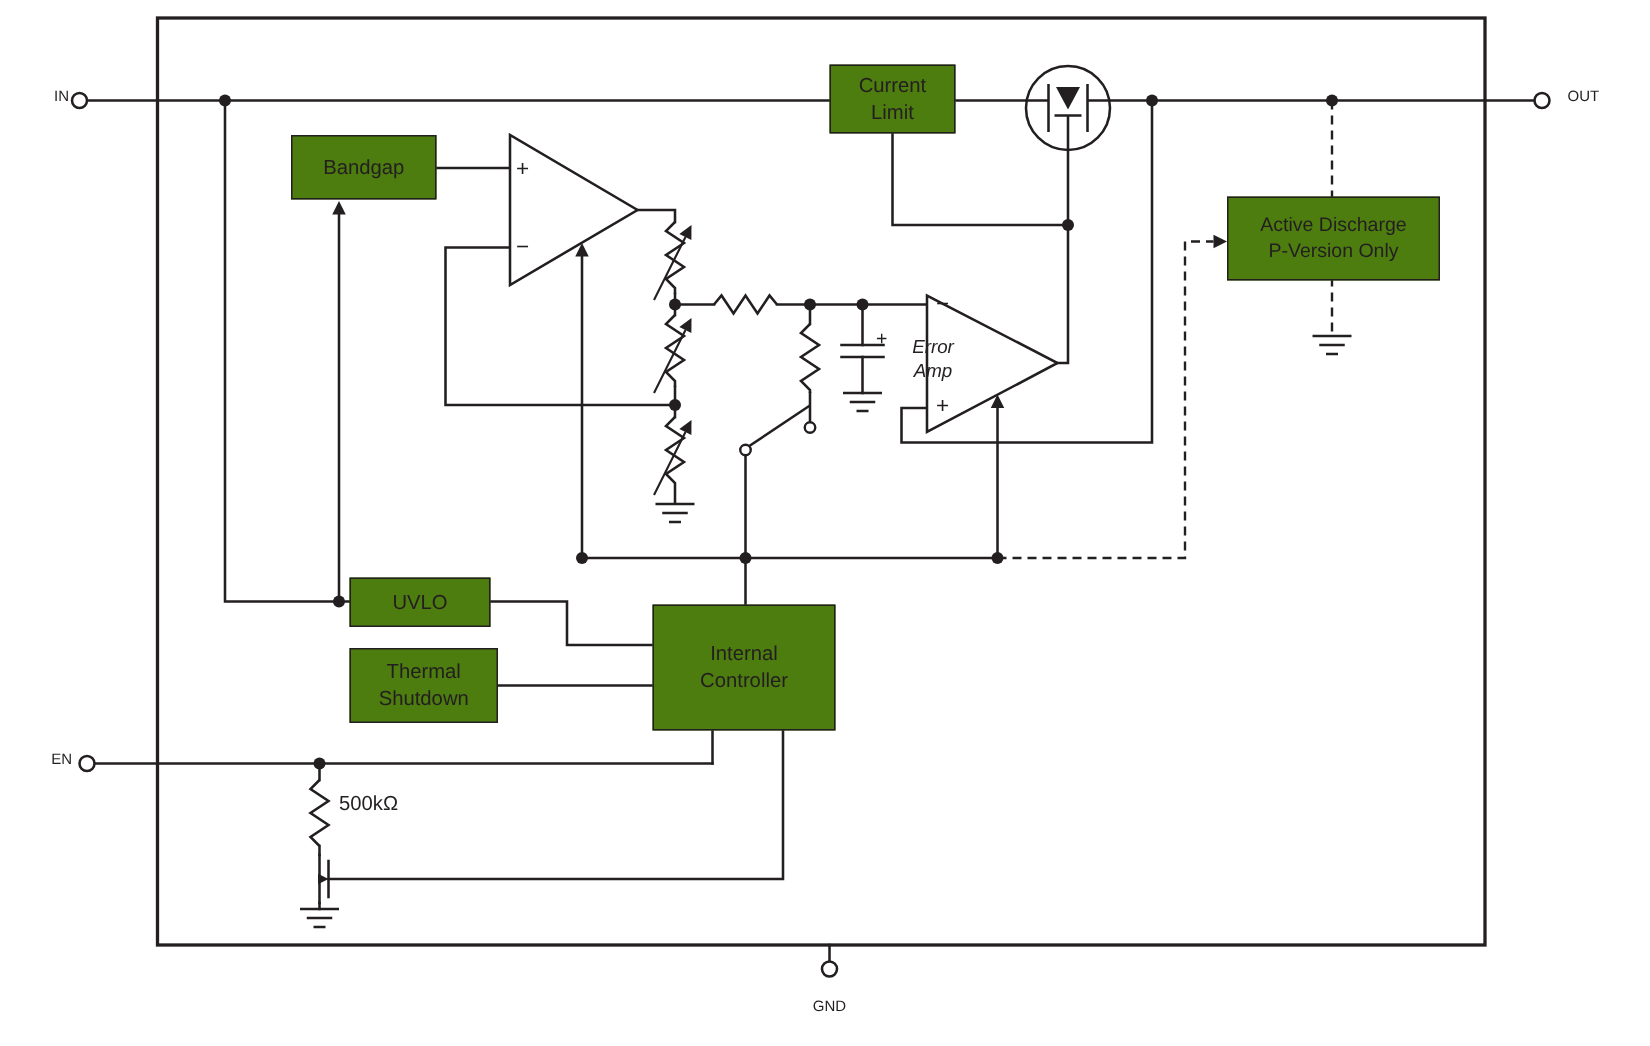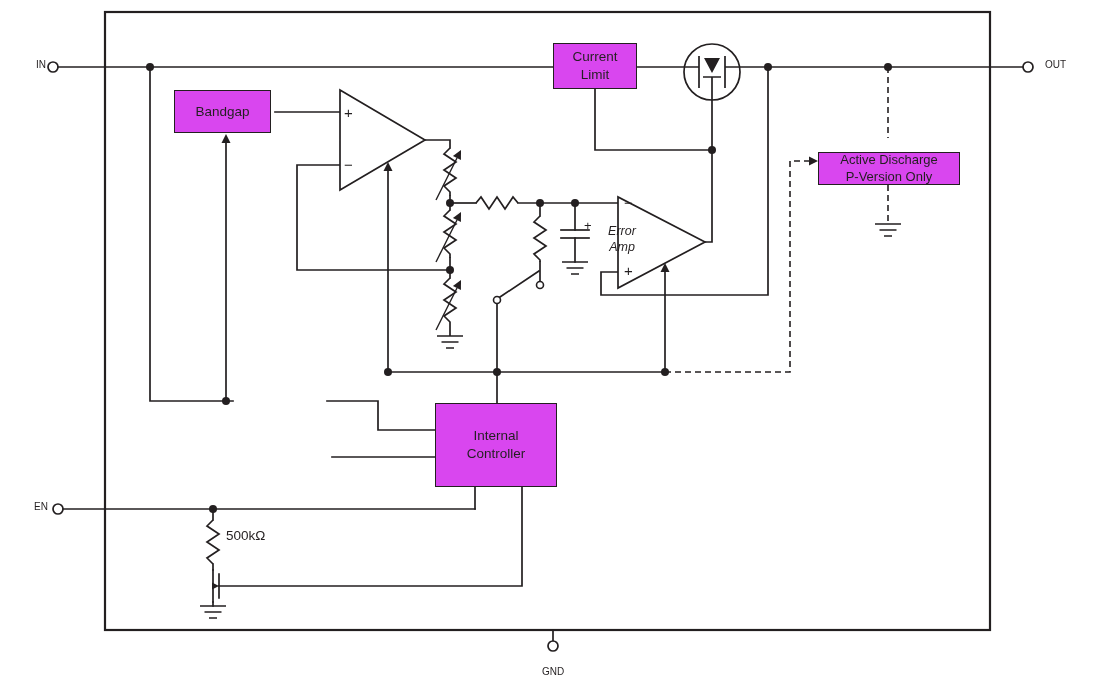--- a/index.html
+++ b/index.html
@@ -1,19 +1,19 @@
 <!DOCTYPE html>
 <html><head>
 <meta charset="utf-8">
 <style>
   html,body{margin:0;padding:0;background:#fff;}
   #stage{position:relative;width:1100px;height:697px;background:#fff;
          font-family:"Liberation Sans","DejaVu Sans",sans-serif;color:#231f20;overflow:hidden;}
   #wires{position:absolute;left:0;top:0;z-index:1;}
-  .block{position:absolute;box-sizing:border-box;border:1.6px solid #231f20;background:#d946ef;
+  .block{position:absolute;box-sizing:border-box;border:1.6px solid #231f20;background:#4d7c0f;
          display:flex;flex-direction:column;align-items:center;justify-content:center;
          font-size:13.5px;line-height:1.3;text-align:left;z-index:2;}
   .lbl{position:absolute;font-size:10px;z-index:2;white-space:nowrap;}
   .sign{position:absolute;font-size:15px;font-weight:400;z-index:3;line-height:1;}
   .small{font-size:12.5px;}
 </style>
 </head>
 <body>
 
 <div id="stage">
@@ -166,37 +166,44 @@
     <polygon points="0,0 -9,4.5 -9,-4.5" transform="translate(461,280) rotate(-63)"></polygon>
     <polygon points="0,0 -7,3.5 -7,-3.5" transform="translate(219,586)"></polygon>
   </g>
 </svg>
 
   <div class="lbl" style="left:10px;top:59px;width:36px;text-align:right;">IN</div>
   <div class="lbl" style="left:1045px;top:59px;">OUT</div>
   <div class="lbl" style="left:10px;top:501px;width:38px;text-align:right;">EN</div>
   <div class="lbl" style="left:523px;top:666px;width:60px;text-align:center;">GND</div>
 
-  <div class="block" style="left:174px;top:90px;width:97px;height:43px;">
+  <div class="block" style="left:194px;top:90px;width:97px;height:43px;">
     <span>Bandgap</span>
   </div>
 
   <div class="block" style="left:553px;top:43px;width:84px;height:46px;">
     <span>Current</span>
     <span>Limit</span>
   </div>
 
-
+  <div class="block" style="left:233px;top:385px;width:94px;height:33px;">
+    <span>UVLO</span>
+  </div>
+
+  <div class="block" style="left:233px;top:432px;width:99px;height:50px;">
+    <span>Thermal</span>
+    <span>Shutdown</span>
+  </div>
 
   <div class="block" style="left:435px;top:403px;width:122px;height:84px;">
     <span>Internal</span>
     <span>Controller</span>
   </div>
 
-  <div class="block" style="left:818px;top:152px;width:142px;height:33px;font-size:13px;">
+  <div class="block" style="left:818px;top:131px;width:142px;height:56px;font-size:13px;">
     <span>Active Discharge</span>
     <span>P-Version Only</span>
   </div>
 
   <div class="lbl small" style="left:594px;top:224px;width:56px;text-align:center;line-height:1.25;font-style:italic;">
     <div>Error</div>
     <div>Amp</div>
   </div>
 
   <div class="sign" style="left:344px;top:105px;">+</div>

